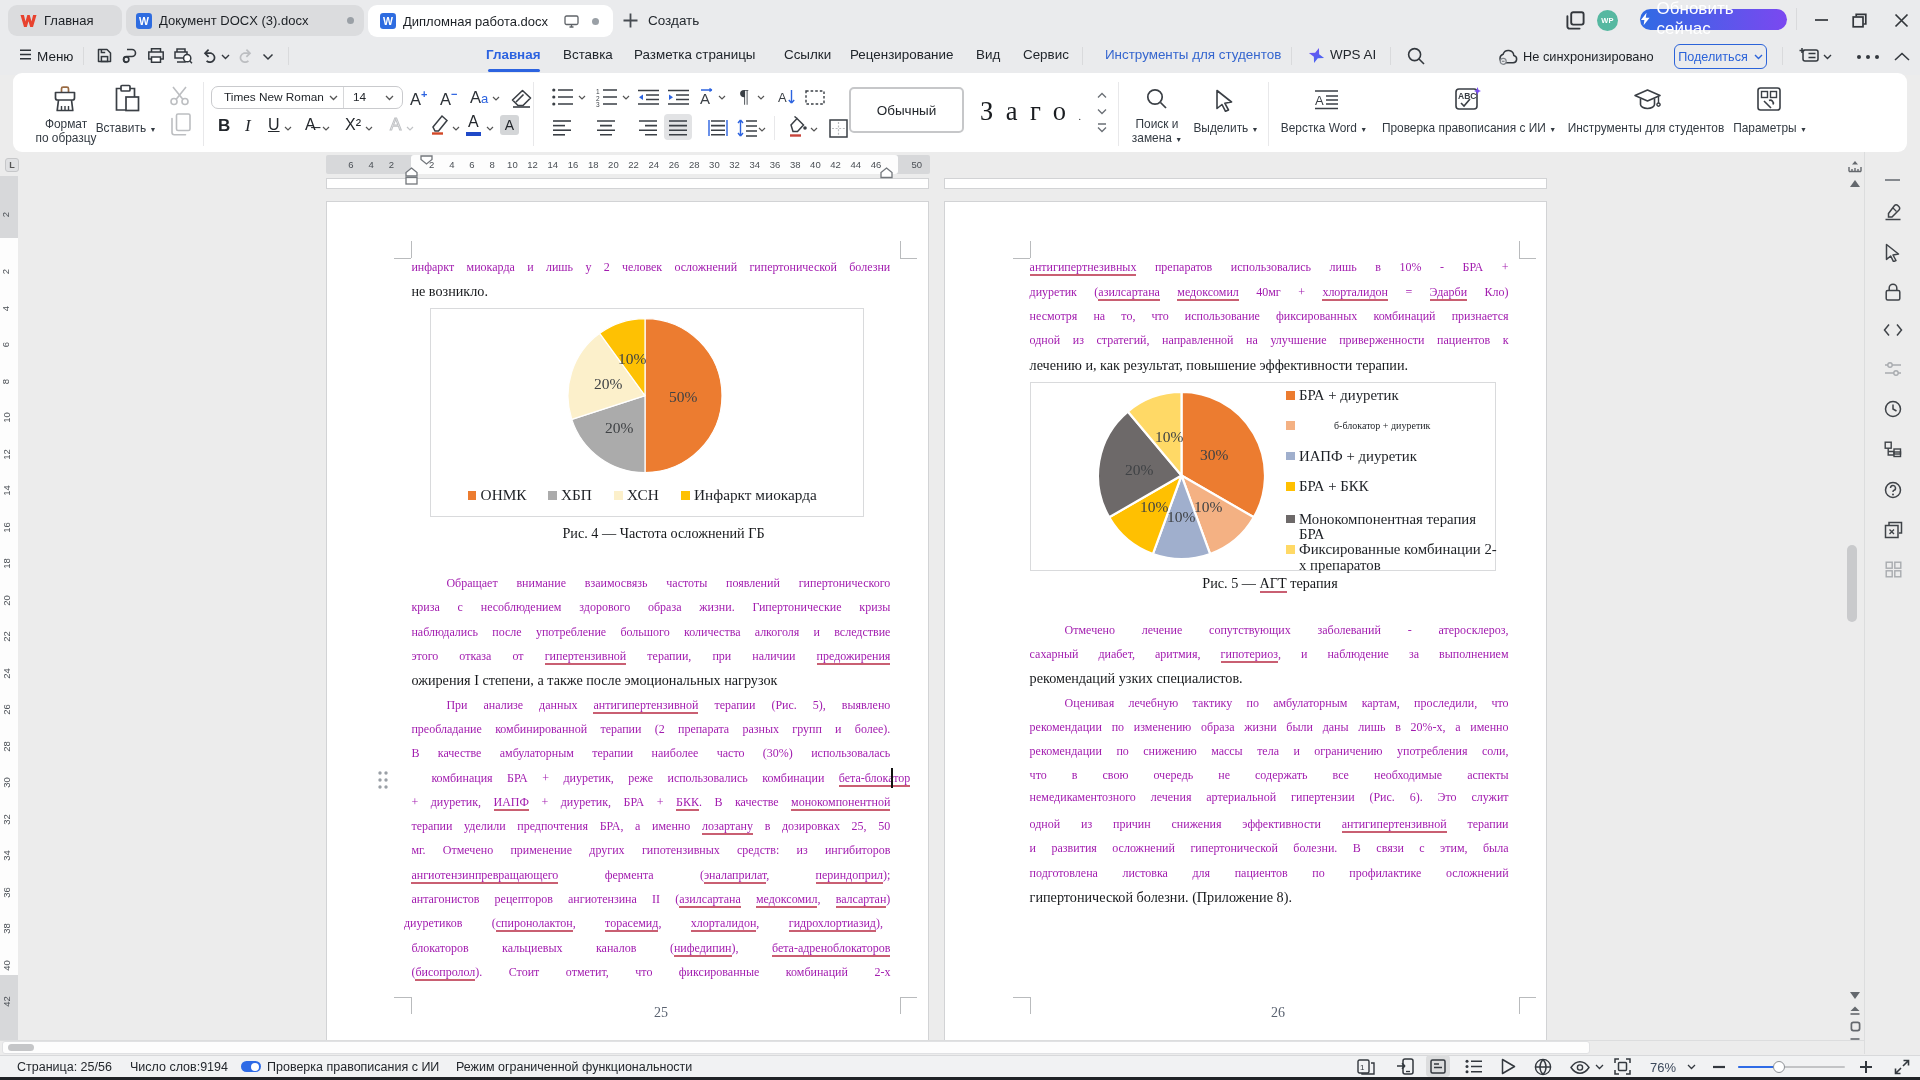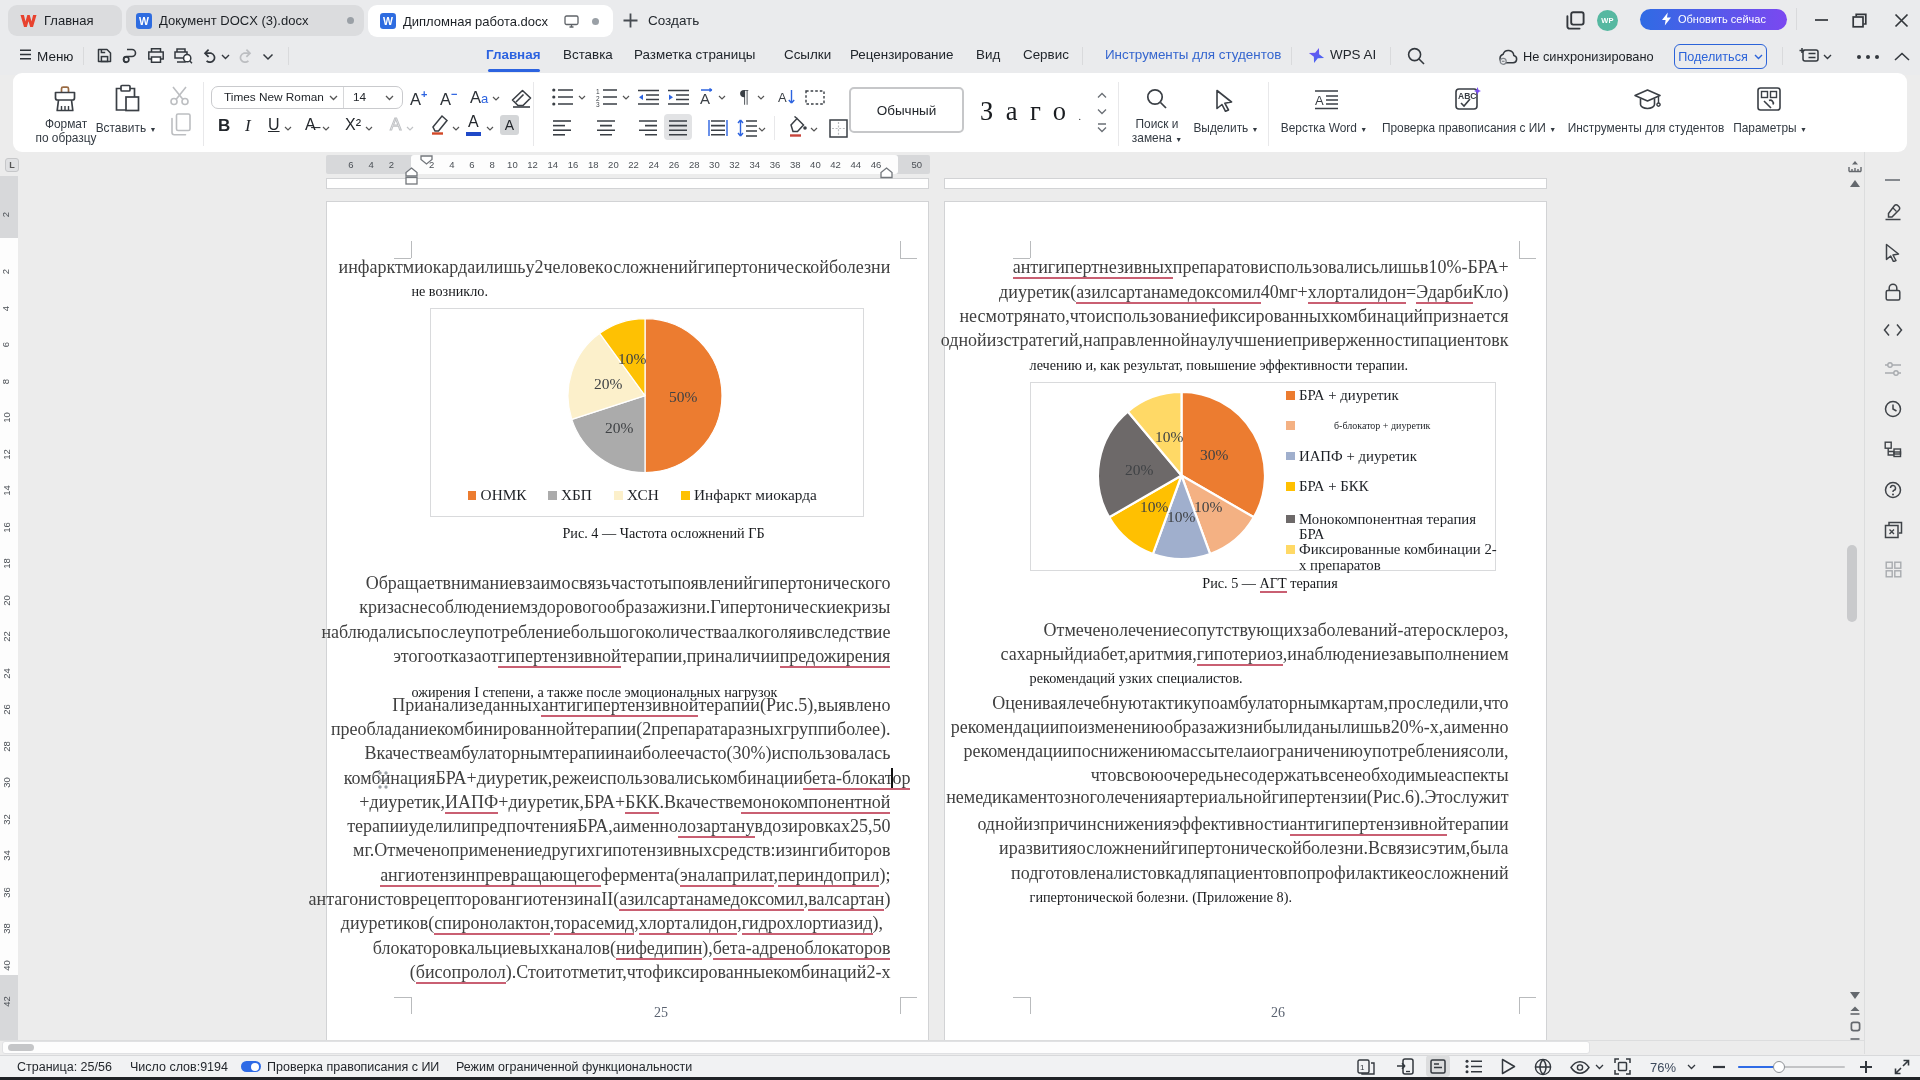--- a/index.html
+++ b/index.html
@@ -6,22 +6,22 @@
 body{font-family:"Liberation Sans",sans-serif;background:#ececec;position:relative;color:#1f2329}
 .abs{position:absolute}
 .bar{position:absolute;left:0;top:0;width:1920px;height:75px;background:#eaebed}
 .tab{position:absolute;height:31px;top:5px;border-radius:9px;background:#dbdcde;display:flex;align-items:center;font-size:13px;color:#1b1f24}
 .tab.act{background:#fff;height:32px}
 .ribbon{position:absolute;left:13px;top:73px;width:1894px;height:79px;background:#fff;border-radius:9px}
 .sep2{position:absolute;width:1px;background:#d9dadc}
 .rlbl{position:absolute;font-size:11.9px;color:#333a42;text-align:center;white-space:nowrap}
 .mtab{position:absolute;top:47px;height:22px;font-size:13.4px;color:#21262c;white-space:nowrap}
 .page{position:absolute;background:#fff;border:1px solid #d2d3d5}
-.ln{position:absolute;display:flex;justify-content:flex-end;height:25px;line-height:25px;
- font-family:"Liberation Serif",serif;font-size:18px;color:#404040;white-space:pre}
+.ln{position:absolute;display:flex;justify-content:space-between;height:25px;line-height:25px;
+ font-family:"Liberation Serif",serif;font-size:12px;color:#a21caf;white-space:pre}
 .lp{position:absolute;height:25px;line-height:25px;font-family:"Liberation Serif",serif;
  font-size:14.2px;color:#16181b;white-space:pre}
 .sp{border-bottom:2px solid #c95f72}
 .cm{position:absolute;background:#b9bbbd}
 .leg{position:absolute;font-family:"Liberation Serif",serif;color:#1d2025;white-space:pre}
 .pie{position:absolute;font-family:"Liberation Serif",serif;color:#3f4245;white-space:nowrap}
 .ic{position:absolute}
 .vnum{position:absolute;font-size:9.5px;color:#4a4f55;transform:rotate(-90deg)}
 .hnum{position:absolute;font-size:9.5px;color:#4a4f55;text-align:center;width:14px;margin-left:-7px}
 </style></head>
@@ -56,21 +56,21 @@
   </div>
 <svg class="ic" style="left:622px;top:12px" width="17" height="17" viewBox="0 0 17 17">
     <path d="M8.5 1.5 V15.5 M1.5 8.5 H15.5" stroke="#474c52" stroke-width="1.8"></path>
   </svg>
 <div class="abs" style="left:648px;top:13px;font-size:13.5px;color:#24292f">Создать</div>
 <svg class="ic" style="left:1566px;top:11px" width="19" height="19" viewBox="0 0 19 19">
     <rect x="5.2" y="1.2" width="12.4" height="12.4" rx="2" fill="none" stroke="#33373c" stroke-width="1.9"></rect>
     <path d="M13.6 17.6 H3.6 a2.2 2.2 0 0 1 -2.2 -2.2 V5.2" fill="none" stroke="#33373c" stroke-width="1.9" stroke-linecap="round"></path>
   </svg>
 <div class="abs" style="left:1597px;top:10px;width:21px;height:21px;border-radius:50%;background:#56b8a1;color:#fff;font-size:7.5px;font-weight:bold;text-align:center;line-height:21px;letter-spacing:.3px">WP</div>
-<div class="abs" style="left:1640px;top:8.5px;width:147px;height:21.5px;border-radius:11px;background:linear-gradient(90deg,#2f6be4,#7b48f0);color:#fff;font-size:11px;display:flex;align-items:center;justify-content:center"><svg width="11" height="14" viewBox="0 0 11 14" style="margin-right:6px">
+<div class="abs" style="left:1640px;top:8.5px;width:147px;height:21.5px;border-radius:11px;background:linear-gradient(90deg,#2f6be4,#7b48f0);color:#fff;font-size:17px;display:flex;align-items:center;justify-content:center"><svg width="11" height="14" viewBox="0 0 11 14" style="margin-right:6px">
       <path d="M6.8 0.5 L1 8 H4.6 L3.8 13.5 L10 5.6 H6 Z" fill="#fff"></path>
     </svg>Обновить сейчас</div>
 <div class="sep2" style="left:1796px;top:8px;height:22px"></div>
 <svg class="ic" style="left:1814px;top:12px" width="15" height="15" viewBox="0 0 15 15">
     <path d="M1 8 H14" stroke="#33373c" stroke-width="1.7"></path>
   </svg>
 <svg class="ic" style="left:1852px;top:13px" width="15" height="15" viewBox="0 0 15 15">
     <path d="M4.2 3.6 V1.4 H13.8 V11 H11.4" fill="none" stroke="#33373c" stroke-width="1.7"></path>
     <rect x="1.2" y="4" width="9.8" height="9.8" fill="none" stroke="#33373c" stroke-width="1.7"></rect>
   </svg>
@@ -459,21 +459,21 @@
 <div class="cm" style="left:1518.6px;top:997.2px;width:1px;height:17px"></div>
 <div class="cm" style="left:1518.6px;top:997.2px;width:17px;height:1px"></div>
 <div class="abs" style="left:641px;top:1005px;width:40px;text-align:center;font-family:'Liberation Serif',serif;font-size:14px;color:#5a6270">25</div>
 <div class="abs" style="left:1258px;top:1005px;width:40px;text-align:center;font-family:'Liberation Serif',serif;font-size:14px;color:#5a6270">26</div>
 <div class="ln" style="left:411.4px;top:254.8px;width:479px;"><span>инфаркт</span><span>миокарда</span><span>и</span><span>лишь</span><span>у</span><span>2</span><span>человек</span><span>осложнений</span><span>гипертонической</span><span>болезни</span></div>
 <div class="lp" style="left:411.4px;top:279.1px;">не возникло.</div>
 <div class="ln" style="left:411.4px;top:571.1px;width:479px;padding-left:35px;"><span>Обращает</span><span>внимание</span><span>взаимосвязь</span><span>частоты</span><span>появлений</span><span>гипертонического</span></div>
 <div class="ln" style="left:411.4px;top:595.4px;width:479px;"><span>криза</span><span>с</span><span>несоблюдением</span><span>здорового</span><span>образа</span><span>жизни.</span><span>Гипертонические</span><span>кризы</span></div>
 <div class="ln" style="left:411.4px;top:619.7px;width:479px;"><span>наблюдались</span><span>после</span><span>употребление</span><span>большого</span><span>количества</span><span>алкоголя</span><span>и</span><span>вследствие</span></div>
 <div class="ln" style="left:411.4px;top:644px;width:479px;"><span>этого</span><span>отказа</span><span>от</span><span><span class="sp">гипертензивной</span></span><span>терапии,</span><span>при</span><span>наличии</span><span><span class="sp">предожирения</span></span></div>
-<div class="lp" style="left:411.4px;top:668.3px;margin-top:12px;">ожирения I степени, а также после эмоциональных нагрузок</div>
+<div class="lp" style="left:411.4px;top:668.3px;">ожирения I степени, а также после эмоциональных нагрузок</div>
 <div class="ln" style="left:411.4px;top:692.6px;width:479px;padding-left:35px;"><span>При</span><span>анализе</span><span>данных</span><span><span class="sp">антигипертензивной</span></span><span>терапии</span><span>(Рис.</span><span>5),</span><span>выявлено</span></div>
 <div class="ln" style="left:411.4px;top:716.9px;width:479px;"><span>преобладание</span><span>комбинированной</span><span>терапии</span><span>(2</span><span>препарата</span><span>разных</span><span>групп</span><span>и</span><span>более).</span></div>
 <div class="ln" style="left:411.4px;top:741.2px;width:479px;"><span>В</span><span>качестве</span><span>амбулаторным</span><span>терапии</span><span>наиболее</span><span>часто</span><span>(30%)</span><span>использовалась</span></div>
 <div class="ln" style="left:411.4px;top:765.5px;width:479px;margin-left:20px;"><span>комбинация</span><span>БРА</span><span>+</span><span>диуретик,</span><span>реже</span><span>использовались</span><span>комбинации</span><span><span class="sp">бета-блокатор</span></span></div>
 <div class="ln" style="left:411.4px;top:789.8px;width:479px;"><span>+</span><span>диуретик,</span><span><span class="sp">ИАПФ</span></span><span>+</span><span>диуретик,</span><span>БРА</span><span>+</span><span><span class="sp">БКК</span>.</span><span>В</span><span>качестве</span><span><span class="sp">монокомпонентной</span></span></div>
 <div class="ln" style="left:411.4px;top:814.1px;width:479px;"><span>терапии</span><span>уделили</span><span>предпочтения</span><span>БРА,</span><span>а</span><span>именно</span><span><span class="sp">лозартану</span></span><span>в</span><span>дозировках</span><span>25,</span><span>50</span></div>
 <div class="ln" style="left:411.4px;top:838.4px;width:479px;"><span>мг.</span><span>Отмечено</span><span>применение</span><span>других</span><span>гипотензивных</span><span>средств:</span><span>из</span><span>ингибиторов</span></div>
 <div class="ln" style="left:411.4px;top:862.7px;width:479px;"><span><span class="sp">ангиотензинпревращающего</span></span><span>фермента</span><span>(<span class="sp">эналаприлат</span>,</span><span><span class="sp">периндоприл</span>);</span></div>
 <div class="ln" style="left:411.4px;top:887px;width:479px;"><span>антагонистов</span><span>рецепторов</span><span>ангиотензина</span><span>II</span><span>(<span class="sp">азилсартана</span></span><span><span class="sp">медоксомил</span>,</span><span><span class="sp">валсартан</span>)</span></div>
 <div class="ln" style="left:404px;top:911.3px;width:479px;"><span>диуретиков</span><span>(<span class="sp">спиронолактон</span>,</span><span><span class="sp">торасемид</span>,</span><span><span class="sp">хлорталидон</span>,</span><span><span class="sp">гидрохлортиазид</span>),</span></div>

